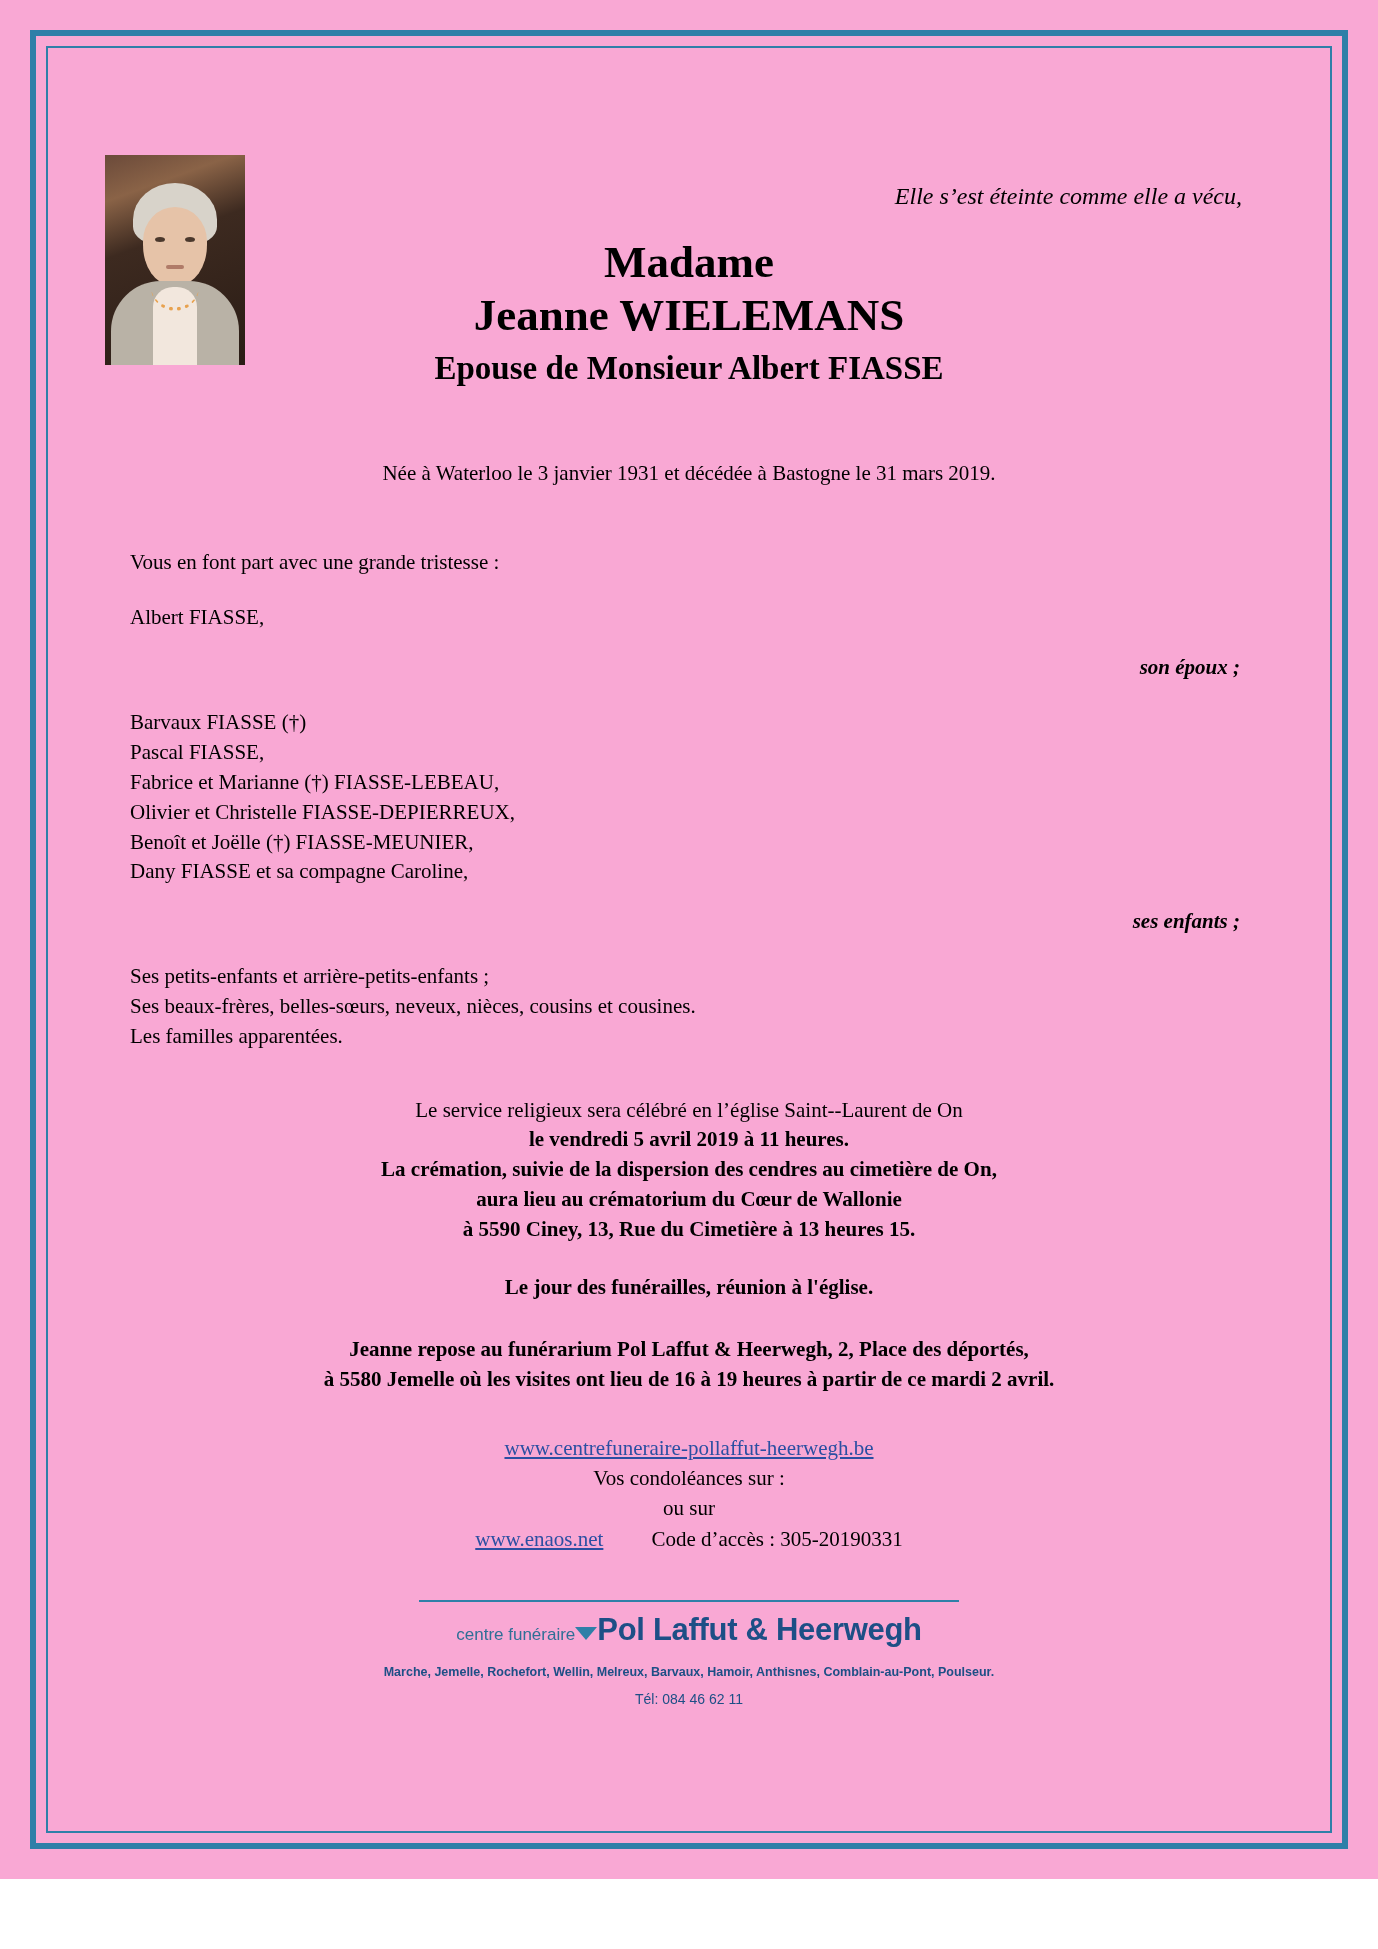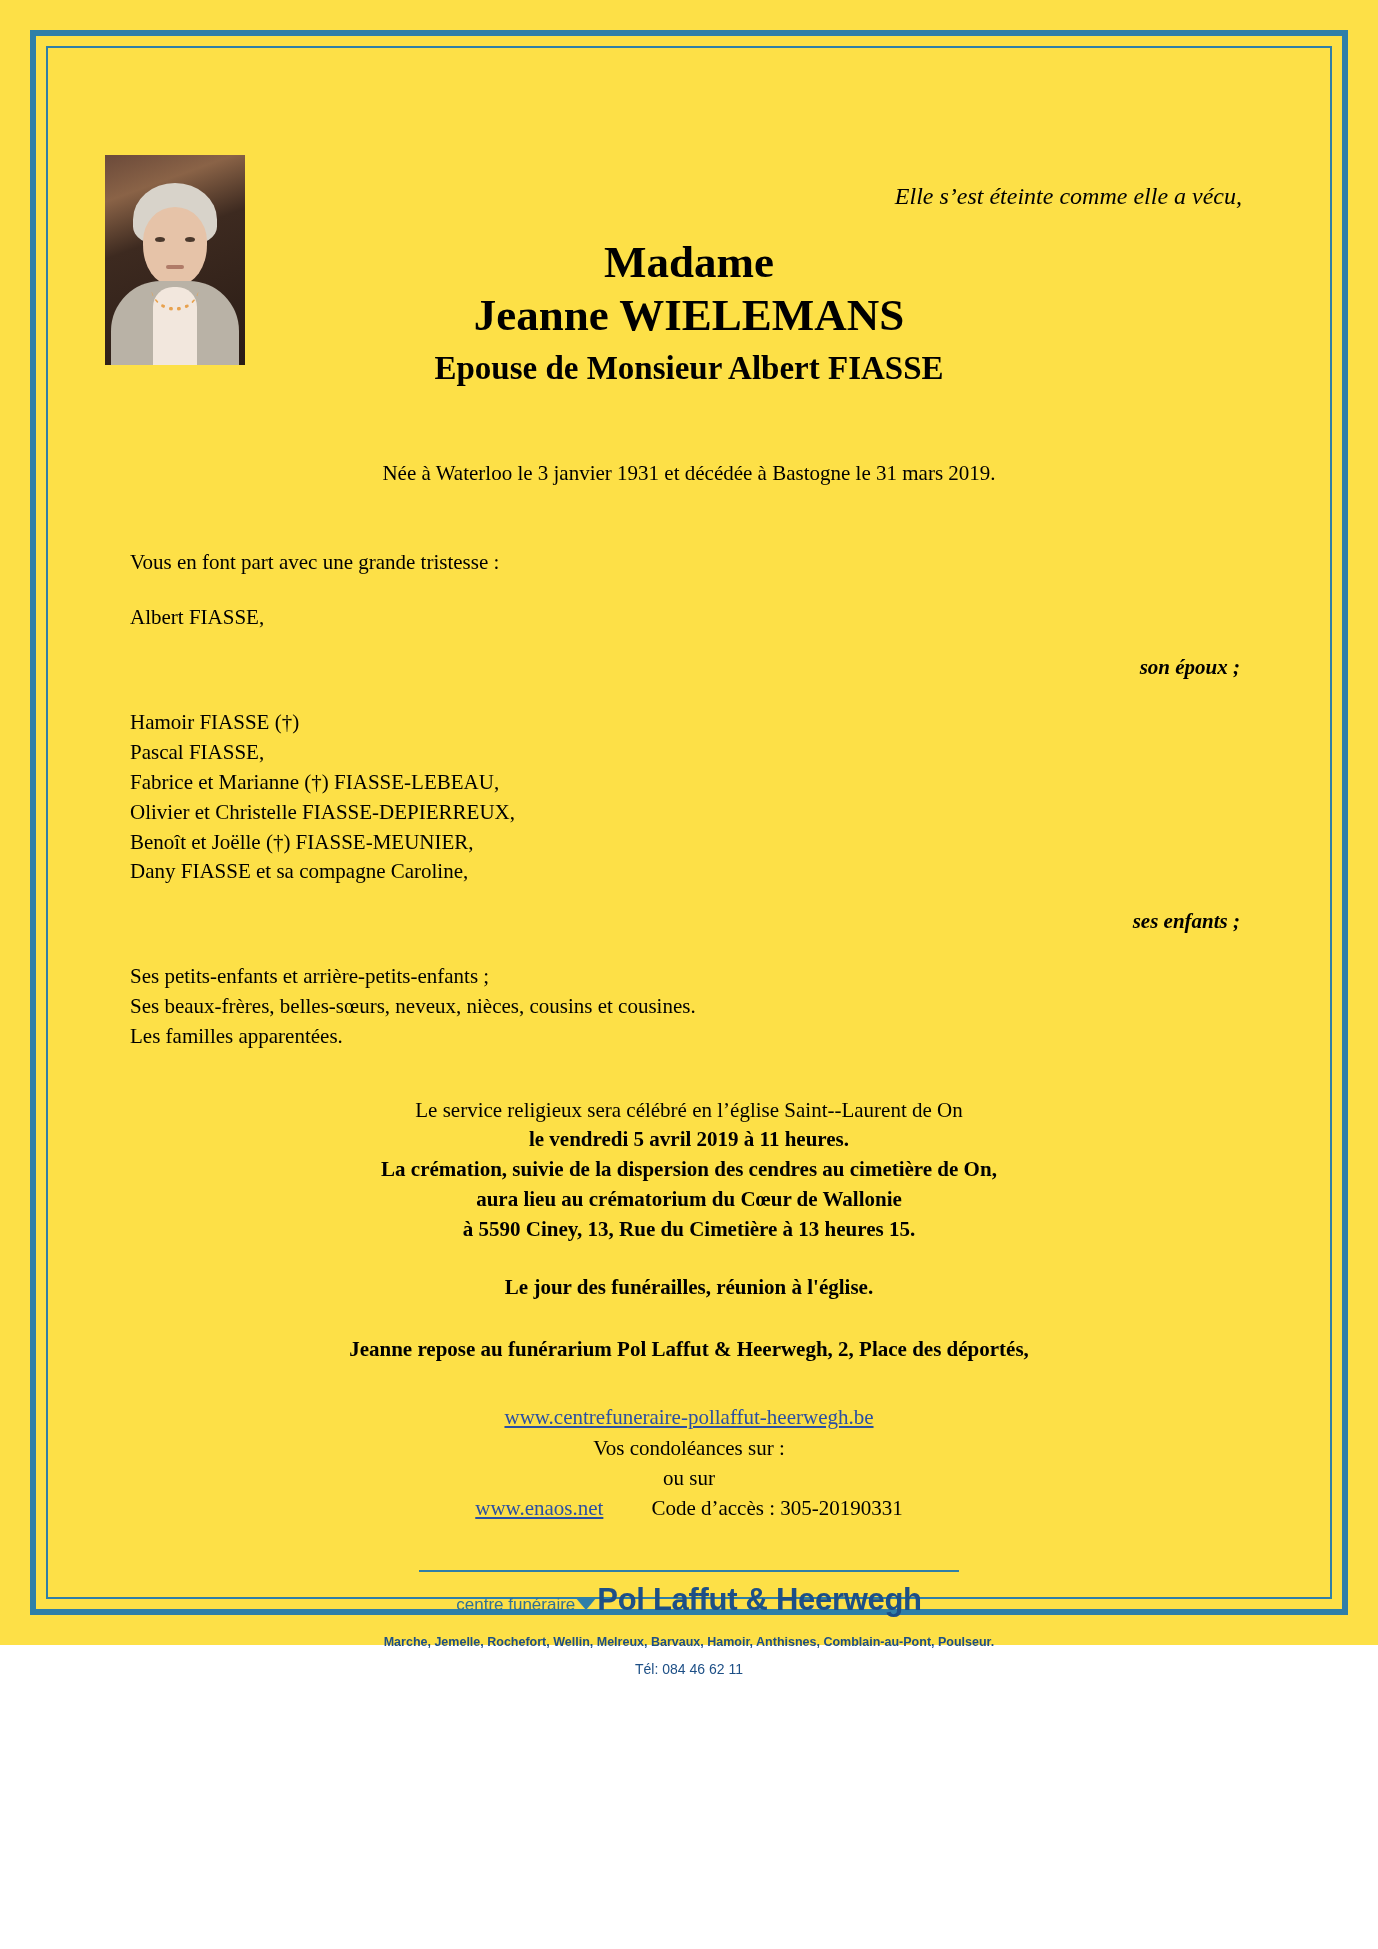--- a/index.html
+++ b/index.html
@@ -10,23 +10,23 @@
   body {
     width: 1378px;
     height: 1949px;
     font-family: "Liberation Serif", serif;
     color: #000000;
     overflow: hidden;
   }
   .page {
     position: relative;
     width: 1378px;
-    height: 1645px;
+    height: 1879px;
     box-sizing: border-box;
-    background: #fde047;
+    background: #f9a8d4;
   }
   
   .frame-outer {
     position: absolute;
     left: 30px;
     top: 30px;
     right: 30px;
     bottom: 30px;
     border: 6px solid #2f7fa8;
     box-sizing: border-box;
@@ -297,21 +297,21 @@
     <div class="announce">Vous en font part avec une grande tristesse :</div>
 
     <div class="spacer-sm"></div>
 
     <div class="rel-name">Albert FIASSE,</div>
     <div class="rel-role">son époux ;</div>
 
     <div class="spacer-sm"></div>
 
     <div>
-      <div class="rel-name">Hamoir FIASSE (†)</div>
+      <div class="rel-name">Barvaux FIASSE (†)</div>
       <div class="rel-name">Pascal FIASSE,</div>
       <div class="rel-name">Fabrice et Marianne (†) FIASSE-LEBEAU,</div>
       <div class="rel-name">Olivier et Christelle FIASSE-DEPIERREUX,</div>
       <div class="rel-name">Benoît et Joëlle (†) FIASSE-MEUNIER,</div>
       <div class="rel-name">Dany FIASSE et sa compagne Caroline,</div>
     </div>
     <div class="rel-role">ses enfants ;</div>
 
     <div class="spacer-sm"></div>
 
@@ -326,20 +326,21 @@
       <div class="b">le vendredi 5 avril 2019 à 11 heures.</div>
       <div class="b">La crémation, suivie de la dispersion des cendres au cimetière de On,</div>
       <div class="b">aura lieu au crématorium du Cœur de Wallonie</div>
       <div class="b">à 5590 Ciney, 13, Rue du Cimetière à 13 heures 15.</div>
     </div>
 
     <div class="service-note">Le jour des funérailles, réunion à l'église.</div>
 
     <div class="repose">
       <div>Jeanne repose au funérarium Pol Laffut &amp; Heerwegh, 2, Place des déportés,</div>
+      <div>à 5580 Jemelle où les visites ont lieu de 16 à 19 heures à partir de ce mardi 2 avril.</div>
     </div>
 
     <div class="condolences">
       <div><span class="link">www.centrefuneraire-pollaffut-heerwegh.be</span></div>
       <div>Vos condoléances sur :</div>
       <div>ou sur</div>
       <div class="cond-row">
         <span class="link">www.enaos.net</span>
         <span>Code d’accès : 305-20190331</span>
       </div>

